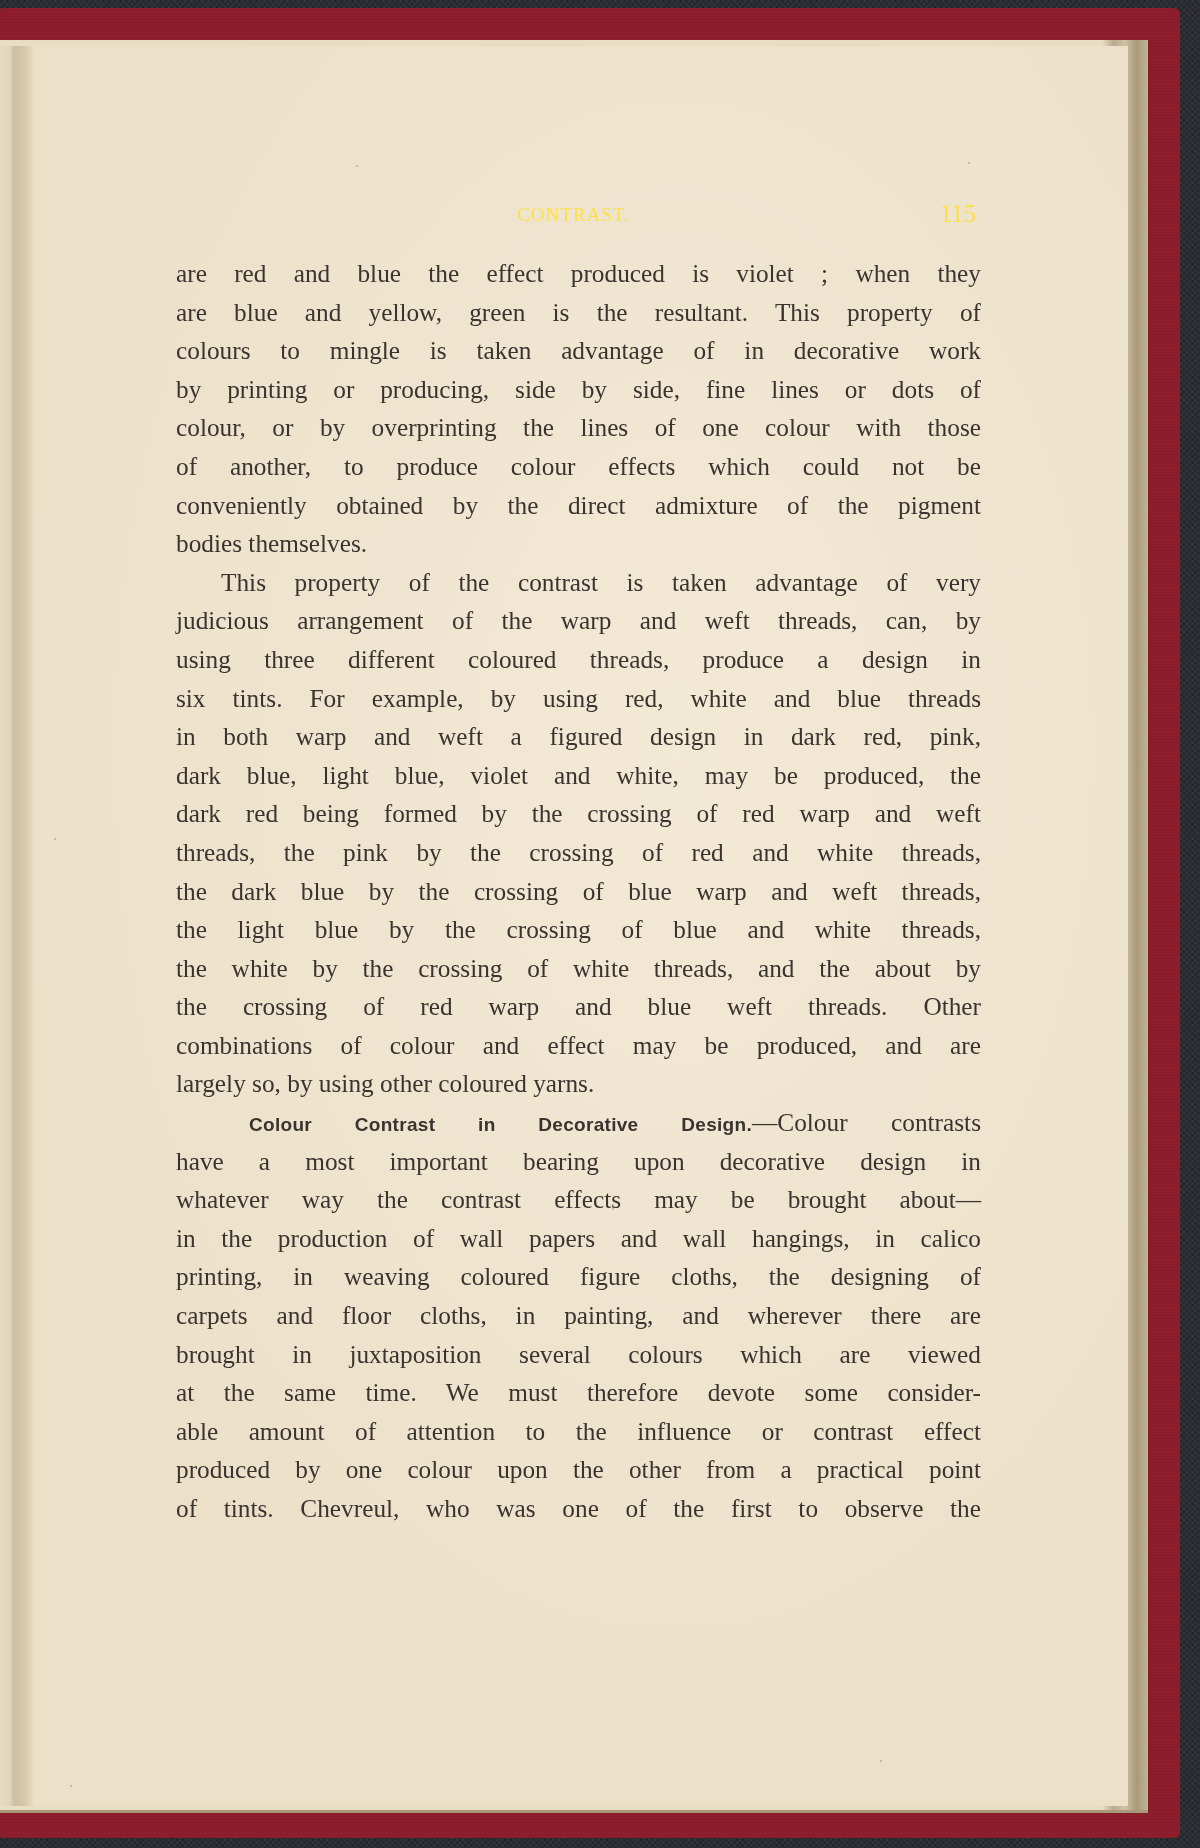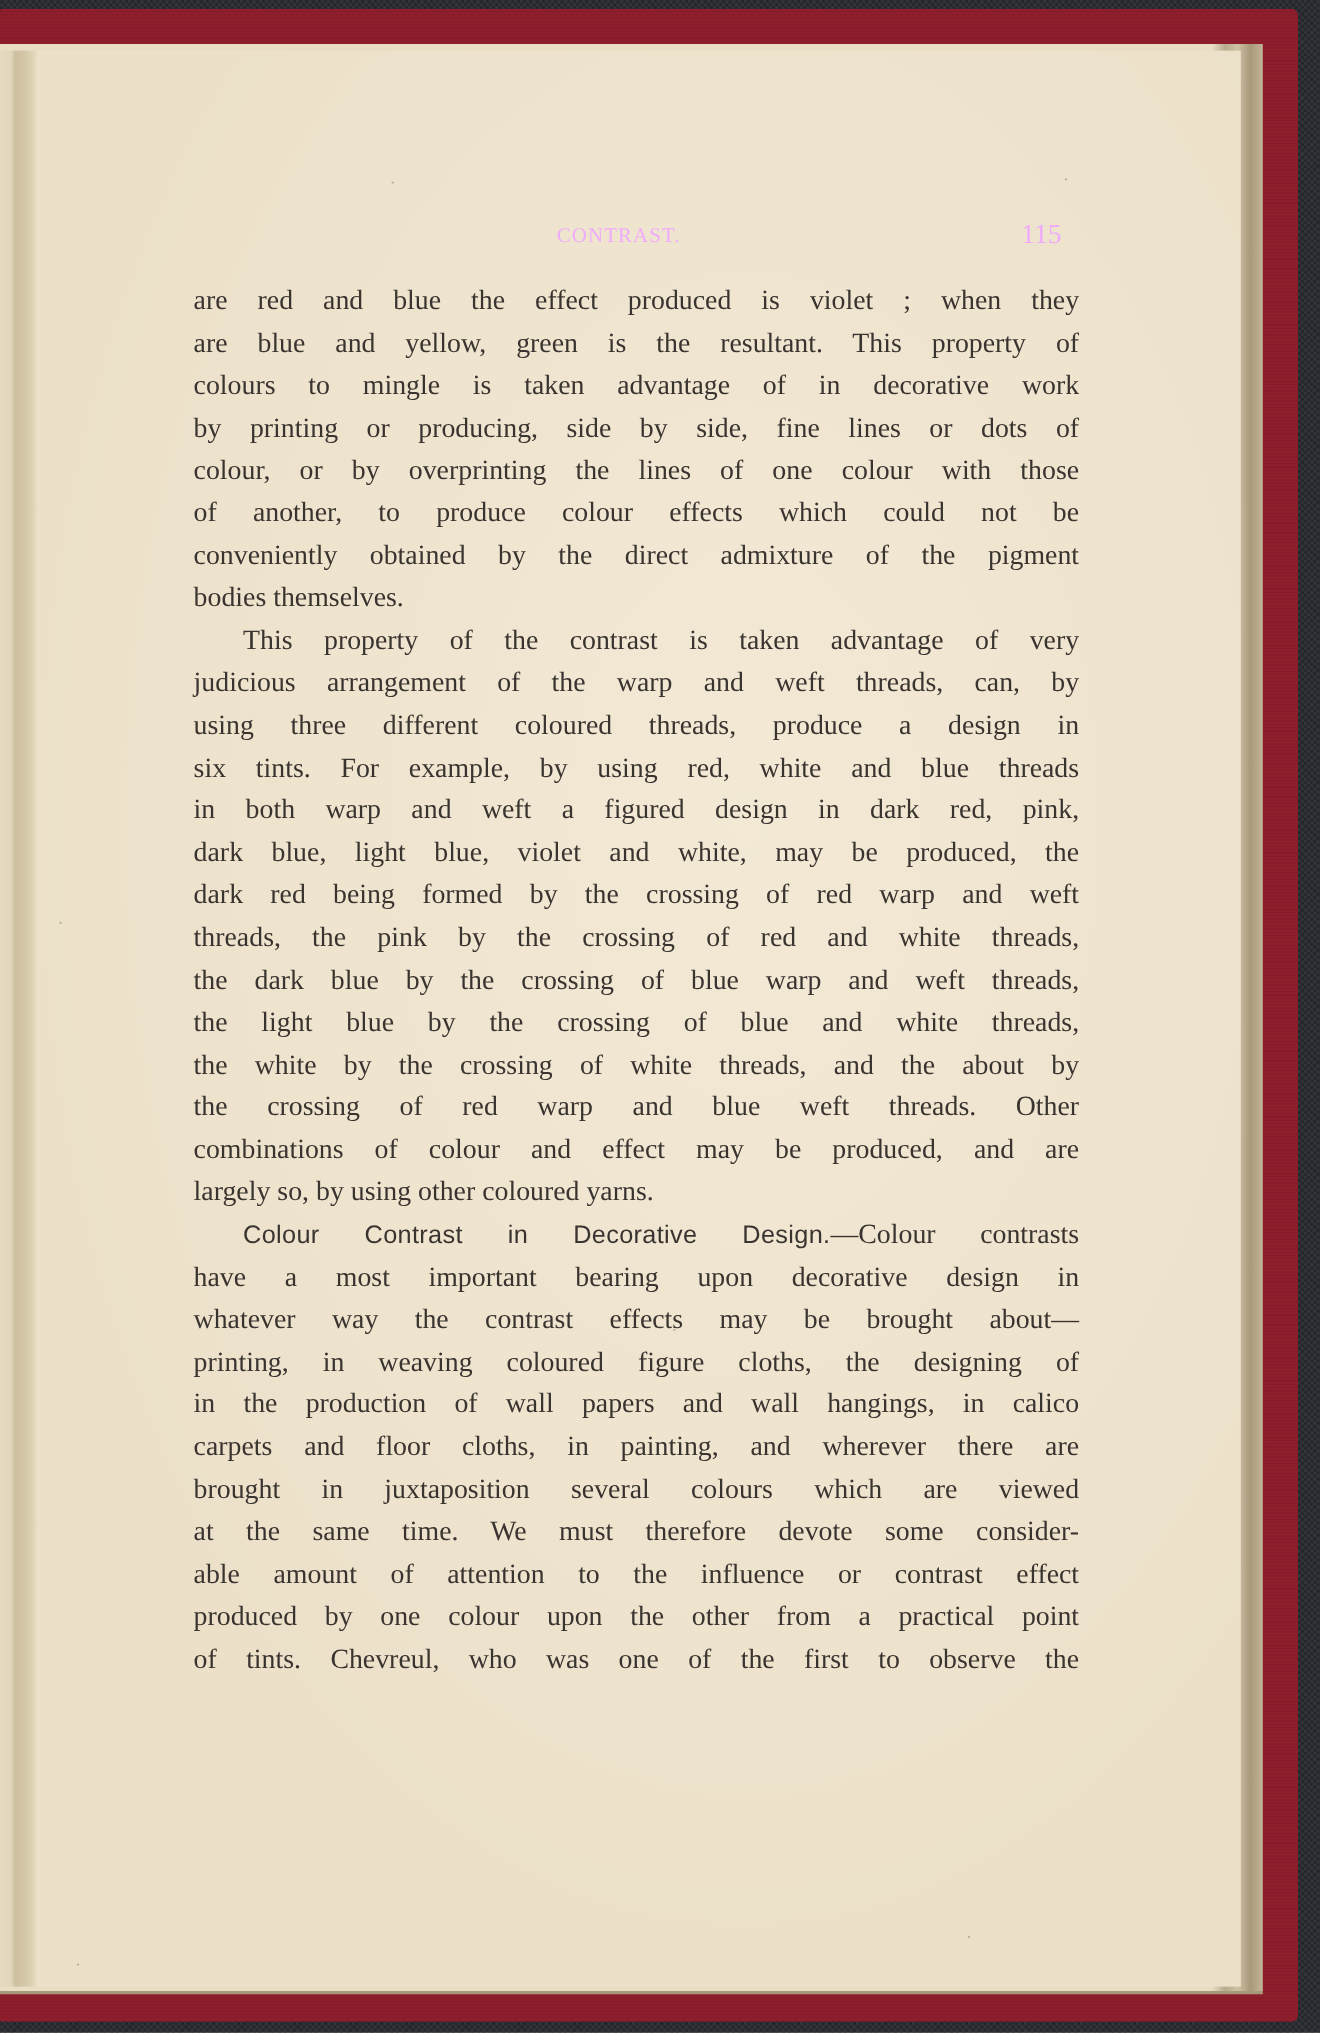--- a/index.html
+++ b/index.html
@@ -24,23 +24,23 @@
   .page {
     position: absolute; left: 0; top: 46px; width: 1128px; height: 1760px;
     background: #ece0c9;
     background-image: radial-gradient(ellipse at 60% 40%, rgba(255,250,235,0.35), rgba(0,0,0,0) 70%);
   }
   .gutter {
     position: absolute; left: 0; top: 0; width: 34px; height: 100%;
     background: linear-gradient(90deg, #e6dbc2 0, #e2d6bb 10px, #cdbf9f 14px, #d6c9aa 24px, #e4d8be 32px, #ece0c9 34px);
   }
   .running-head {
-    position: absolute; left: 160px; top: 200px; width: 805px; height: 30px;
+    position: absolute; left: 171px; top: 200px; width: 805px; height: 30px;
     font-family: "Liberation Serif", "DejaVu Serif", serif;
-    color: #f0abfc;
+    color: #fde047;
   }
   .running-title {
     position: absolute; left: 0; right: 0; top: 4px; text-align: center;
     font-size: 19px; letter-spacing: 1px;
   }
   .page-number {
     position: absolute; right: 0; top: 0; font-size: 25px;
   }
   .body-text {
     position: absolute; left: 176px; top: 254px; width: 805px;
@@ -48,21 +48,21 @@
     font-size: 25.3px; line-height: 38.6px; color: #3a3430;
   }
   .line {
     display: block; height: 38.6px; white-space: nowrap;
     text-align: justify; text-align-last: justify;
   }
   .line.last { text-align-last: left; }
   .line.indent { padding-left: 45px; }
   .heading-run {
     font-family: "Liberation Sans", "DejaVu Sans", sans-serif;
-    font-weight: normal; font-size: 23px; letter-spacing: 0.3px; color: #3a3430;
+    font-weight: bold; font-size: 19px; letter-spacing: 0.3px; color: #3a3430; margin-left: 28px;
   }
   .speck { position: absolute; width: 2px; height: 2px; background: rgba(90,70,50,0.35); border-radius: 50%; }
 </style>
 </head>
 <body>
 
 <div class="cover-red"></div>
 <div class="page-stack"></div>
 
 <div class="page">
@@ -101,22 +101,22 @@
     <span class="line">the white by the crossing of white threads, and the about by</span>
     <span class="line">the crossing of red warp and blue weft threads.  Other</span>
     <span class="line">combinations of colour and effect may be produced, and are</span>
     <span class="line last">largely so, by using other coloured yarns.</span>
   </div>
 
   <div>
     <span class="line indent"><span class="heading-run">Colour Contrast in Decorative Design.</span><span>—Colour contrasts</span></span>
     <span class="line">have a most important bearing upon decorative design in</span>
     <span class="line">whatever way the contrast effects may be brought about—</span>
+    <span class="line">in the production of wall papers and wall hangings, in calico</span>
     <span class="line">printing, in weaving coloured figure cloths, the designing of</span>
-    <span class="line">in the production of wall papers and wall hangings, in calico</span>
     <span class="line">carpets and floor cloths, in painting, and wherever there are</span>
     <span class="line">brought in juxtaposition several colours which are viewed</span>
     <span class="line">at the same time.  We must therefore devote some consider-</span>
     <span class="line">able amount of attention to the influence or contrast effect</span>
     <span class="line">produced by one colour upon the other from a practical point</span>
     <span class="line">of tints.  Chevreul, who was one of the first to observe the</span>
   </div>
 </div>
 
 <span class="speck" style="left:356px;top:165px"></span>

